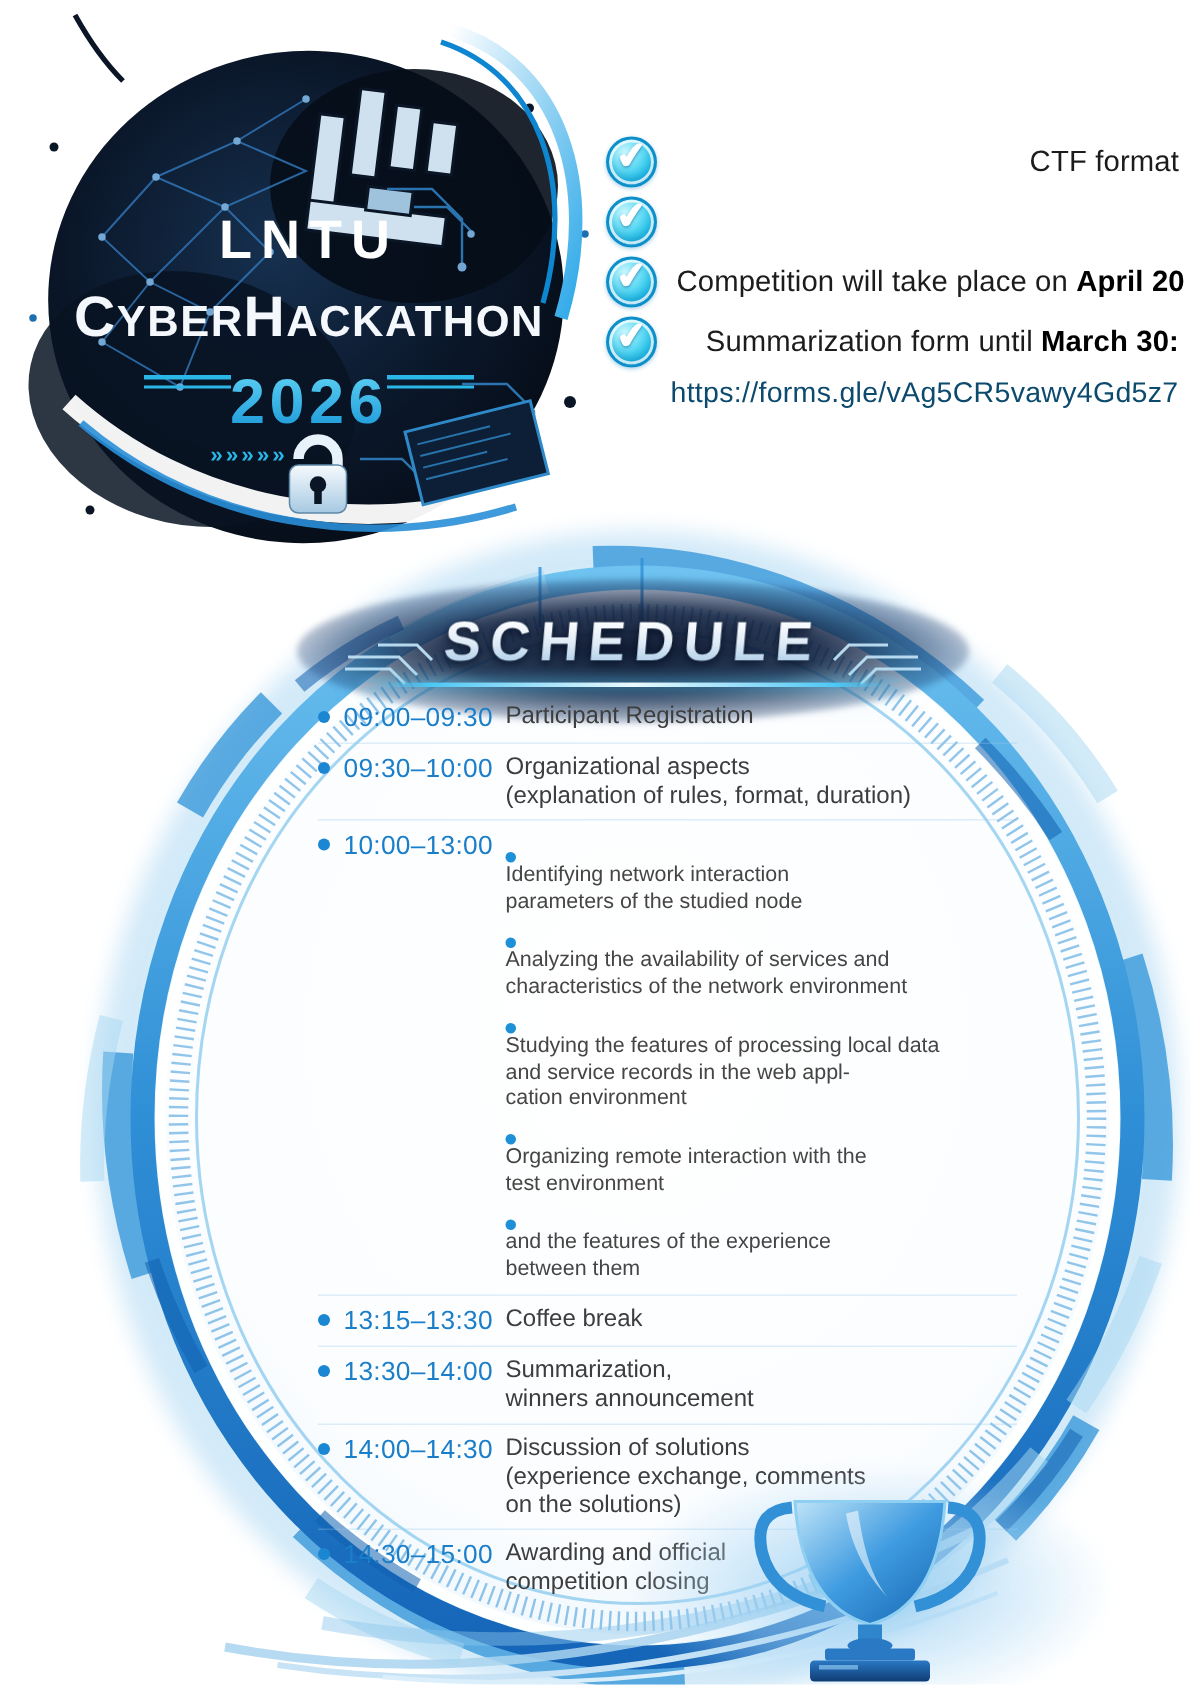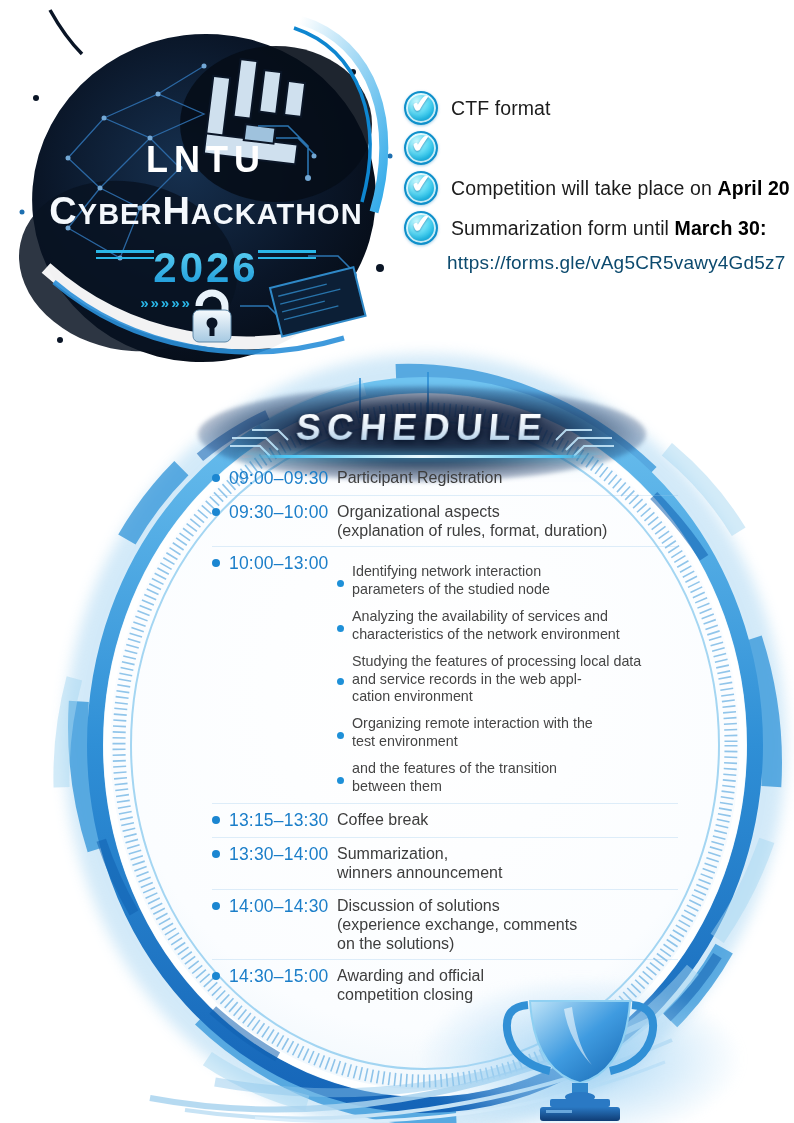--- a/index.html
+++ b/index.html
@@ -9,21 +9,21 @@
     font-family:"Liberation Sans", sans-serif;
   }
   
   .ring-svg{position:absolute;left:0;top:0;z-index:1;}
   
   .swoosh-svg{position:absolute;left:0;top:0;z-index:2;}
   
   .logo-svg{position:absolute;left:8px;top:6px;z-index:5;}
   
   .checklist{position:absolute;left:404px;top:92px;width:382px;z-index:4;}
-  .check-row{display:flex;align-items:center;gap:13px;margin-bottom:8px;height:32px;}
+  .check-row{display:flex;align-items:center;gap:13px;margin-bottom:8px;height:32px;justify-content:space-between;}
   .check-icon{
     width:30px;height:30px;border-radius:50%;flex:none;position:relative;
     background:radial-gradient(circle at 35% 28%, #c8f6fd 0%, #6ee0f6 35%, #27c2ea 65%, #12a0d8 100%);
     border:2px solid #0f8fca;
     box-shadow:inset 0 0 0 2px rgba(255,255,255,.75), inset 0 -4px 6px rgba(0,80,140,.25), 0 1px 3px rgba(0,120,190,.35);
   }
   .check-icon::before{
     content:"✔";position:absolute;left:5px;top:-3px;color:#ffffff;font-size:24px;font-weight:bold;
     text-shadow:0 1px 2px rgba(10,90,150,.55);transform:rotate(-6deg);
   }
@@ -52,21 +52,21 @@
   
   .schedule-list{position:absolute;left:212px;top:468px;width:466px;z-index:4;}
   .sched-item{display:flex;align-items:flex-start;padding-top:6px;margin-top:6px;
     border-top:1px solid rgba(150,200,235,.30);}
   .sched-item:first-child{border-top:none;margin-top:0;padding-top:0;}
   .sched-bullet{width:8px;height:8px;border-radius:50%;background:#1b86d1;margin:6px 9px 0 0;flex:none;}
   .sched-time{width:108px;flex:none;color:#1b7ec9;font-size:17.5px;line-height:1.2;letter-spacing:.2px;white-space:nowrap;}
   .sched-desc{flex:1;color:#3d3d3d;font-size:16px;line-height:1.2;}
   .sched-desc > div{white-space:nowrap;}
   .sub-list{margin-top:10px;}
-  .sub-item{display:flex;align-items:center;margin-bottom:10px;}
+  .sub-item{display:flex;align-items:flex-start;margin-bottom:10px;flex-direction:column;}
   .sub-item:last-child{margin-bottom:2px;}
   .sub-bullet{width:7px;height:7px;border-radius:50%;background:#1e90d8;margin:5px 8px 0 0;flex:none;}
   .sub-text{color:#454545;font-size:14.3px;line-height:1.22;}
   .sub-text > div{white-space:nowrap;}
   
   .trophy-wrap{position:absolute;left:455px;top:995px;width:250px;height:128px;z-index:4;}
   .trophy-splash{
     position:absolute;inset:-20px -40px;
     background:radial-gradient(ellipse at center, rgba(140,200,240,.75) 0%, rgba(170,215,245,.45) 40%, rgba(200,230,250,0) 70%);
     filter:blur(4px);
@@ -290,21 +290,21 @@
           <div class="sub-item">
             <span class="sub-bullet"></span>
             <div class="sub-text">
               <div>Organizing remote interaction with the</div>
               <div>test environment</div>
             </div>
           </div>
           <div class="sub-item">
             <span class="sub-bullet"></span>
             <div class="sub-text">
-              <div>and the features of the transition</div>
+              <div>and the features of the experience</div>
               <div>between them</div>
             </div>
           </div>
         </div>
       </div>
   </div>
 
   <div class="sched-item">
     <span class="sched-bullet"></span>
     <div class="sched-time">13:15–13:30</div>

